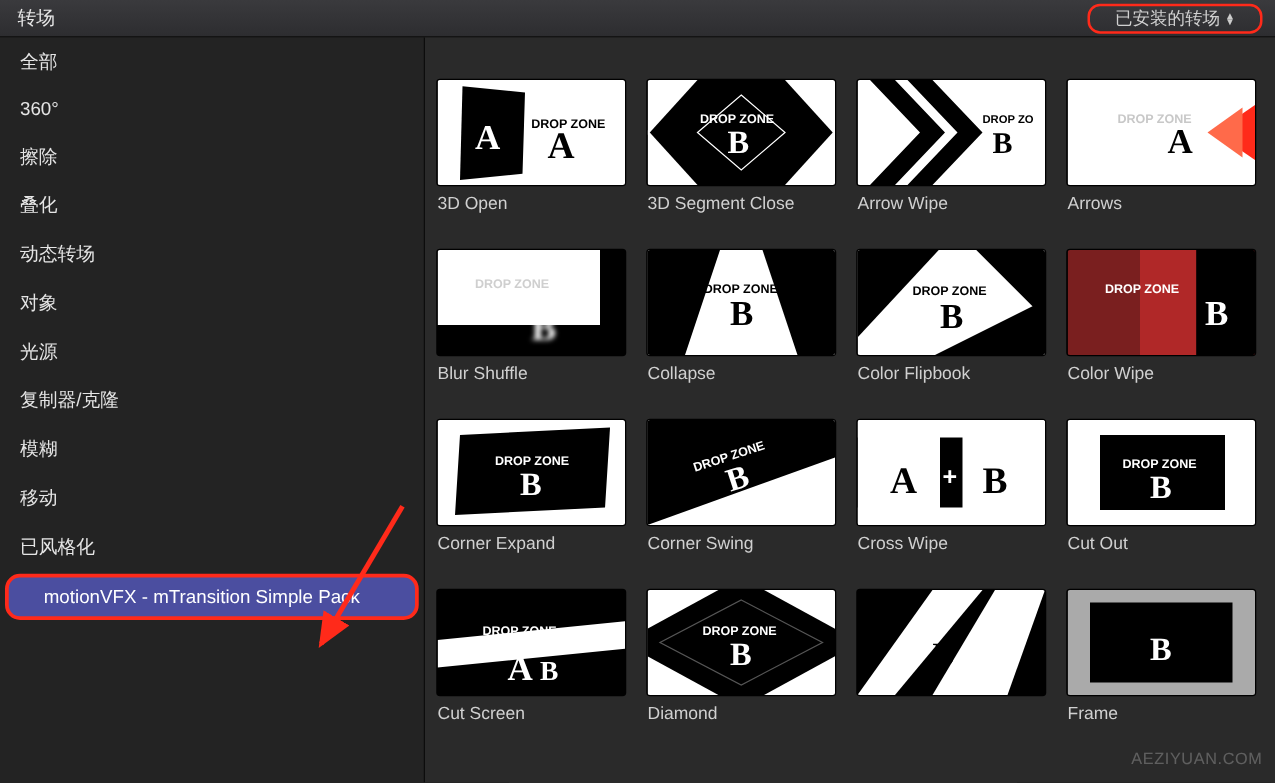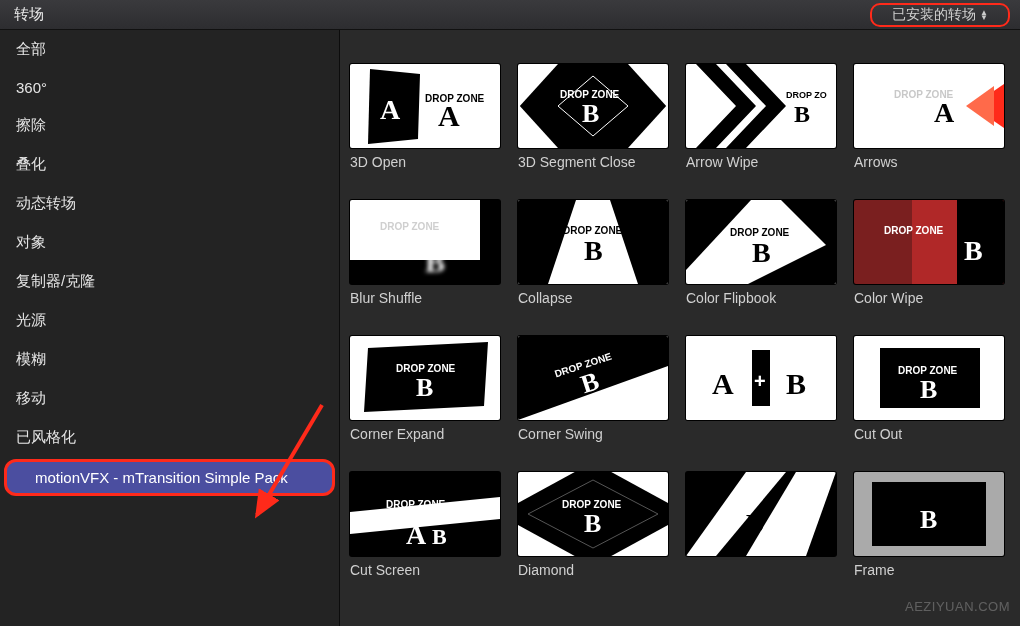--- a/index.html
+++ b/index.html
@@ -132,24 +132,24 @@
       <div class="sidebar-item">
           <span>叠化</span>
         </div>
       <div class="sidebar-item">
           <span>动态转场</span>
         </div>
       <div class="sidebar-item">
           <span>对象</span>
         </div>
       <div class="sidebar-item">
+          <span>光源</span>
+        </div>
+      <div class="sidebar-item">
           <span>复制器/克隆</span>
-        </div>
-      <div class="sidebar-item">
-          <span>光源</span>
         </div>
       <div class="sidebar-item">
           <span>模糊</span>
         </div>
       <div class="sidebar-item">
           <span>移动</span>
         </div>
       <div class="sidebar-item">
           <span>已风格化</span>
         </div>
@@ -309,20 +309,21 @@
               <rect width="150" height="84" fill="#000"></rect>
               <rect x="0" y="0" width="66" height="84" fill="#fff"></rect>
               <rect x="84" y="0" width="66" height="84" fill="#fff"></rect>
               <rect x="0" y="0" width="150" height="14" fill="#fff"></rect>
               <rect x="0" y="70" width="150" height="14" fill="#fff"></rect>
               <text x="26" y="58" font-family="Arial Black" font-size="30" font-weight="900" fill="#000">A</text>
               <text x="68" y="52" font-family="Arial" font-size="20" font-weight="700" fill="#fff">+</text>
               <text x="100" y="58" font-family="Arial Black" font-size="30" font-weight="900" fill="#000">B</text>
             </svg>
           </div>
+          <div class="tile-label">Cross Wipe</div>
         </div>
 
         <div class="tile">
           <div class="thumb">
             <svg viewBox="0 0 150 84">
               <rect width="150" height="84" fill="#fff"></rect>
               <rect x="26" y="12" width="100" height="60" fill="#000"></rect>
               <text x="44" y="38" font-family="Arial" font-size="10" font-weight="700" fill="#fff">DROP ZONE</text>
               <text x="66" y="62" font-family="Arial Black" font-size="26" font-weight="900" fill="#fff">B</text>
             </svg>

